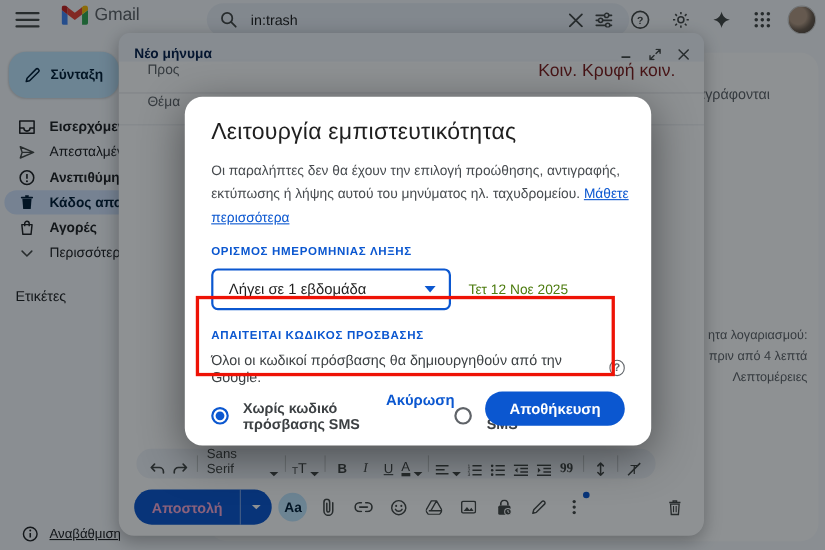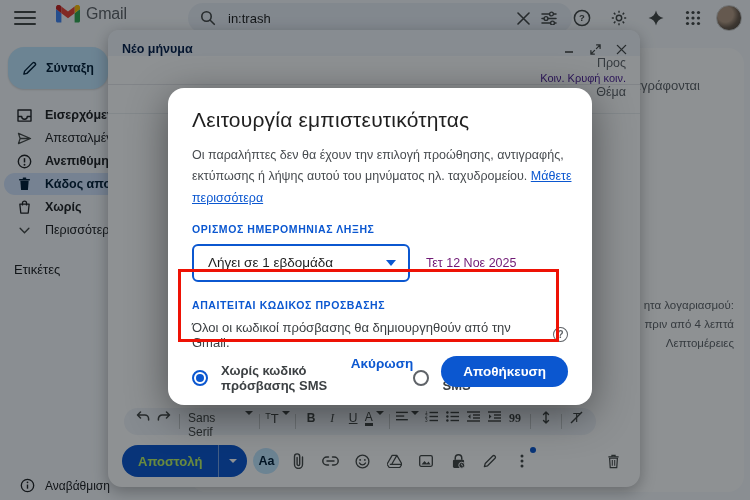--- a/index.html
+++ b/index.html
@@ -24,49 +24,49 @@
   
   .sidebar { position:absolute; left:0; top:36px; bottom:0; width:186px; z-index:4; }
   .compose-btn { position:absolute; left:8px; top:11px; width:100px; height:42px; background:#c2e7ff; border-radius:16px; display:flex; align-items:center; gap:9px; padding-left:14px; color:#001d35; font-size:12.5px; font-weight:bold; cursor:pointer; box-shadow:0 1px 2px rgba(0,0,0,.15); }
   .nav-list { position:absolute; left:0; top:68px; width:186px; }
   .nav-item { display:flex; align-items:center; height:22px; margin:0 0 1px 4px; width:176px; border-radius:14px; padding-left:12px; gap:13px; font-size:12.5px; color:#202124; white-space:nowrap; cursor:pointer; }
   .nav-item .lbl { overflow:visible; }
   .nav-item.bold { font-weight:bold; color:#202124; }
   .nav-item.selected { background:#d3e3fd; color:#001d35; }
   .nav-ico { width:16px; height:16px; flex:0 0 16px; display:flex; align-items:center; justify-content:center; }
   .labels-hdr { position:absolute; left:14px; top:226px; font-size:13px; color:#202124; }
-  .upgrade { position:absolute; left:20px; bottom:7px; display:flex; align-items:center; gap:10px; font-size:12px; color:#202124; cursor:pointer; }
+  .upgrade { position:absolute; left:20px; bottom:7px; display:flex; gap:10px; font-size:12px; color:#202124; cursor:pointer;text-decoration:underline; }
 
   
   .mailpanel { position:absolute; left:190px; right:6px; top:48px; bottom:8px; background:#ffffff; border-radius:16px; z-index:3; }
   .banner-frag { position:absolute; right:44px; top:30px; font-size:13px; color:#5f6368; }
   .acct { position:absolute; right:10px; top:248px; text-align:right; font-size:11.5px; color:#5f6368; line-height:19px; }
 
   
   .compose { position:absolute; left:108px; top:30px; width:532px; height:457px; background:#ffffff; border-radius:12px 12px 14px 14px; z-index:10; box-shadow:0 4px 16px rgba(0,0,0,.3); }
   .cw-header { height:26px; background:#f2f6fc; border-radius:10px 10px 0 0; display:flex; align-items:flex-end; padding:0 12px 0 14px; }
   .cw-title { font-size:12.5px; font-weight:bold; color:#041e49; flex:1; }
   .winctl { display:flex; align-items:center; gap:12px; }
   .winctl span { cursor:pointer; display:flex; align-items:center; justify-content:center; width:14px; height:14px; color:#444746; }
-  .cw-row { height:29px; display:flex; align-items:flex-end; padding:0 14px; border-bottom:1px solid #e7e8eb; font-size:12.5px; color:#5f6368;flex-direction:column; }
+  .cw-row { height:29px; display:flex; align-items:flex-start; padding:0 26px; border-bottom:1px solid #e7e8eb; font-size:12.5px; color:#5f6368; }
   .cw-row .spacer { flex:1; }
-  .ccbcc { font-size:11px; color:#4c1d95; cursor:pointer; }
+  .ccbcc { font-size:16px; color:#7f1d1d; cursor:pointer; }
   .cw-body { height:293px; }
 
   .fmtbar { position:absolute; left:16px; bottom:52px; width:472px; height:27px; background:#f1f4f9; border-radius:14px; display:flex; align-items:center; padding:0 10px; gap:3px; }
-  .fmtbar .fi { min-width:18px; height:22px; display:flex; align-items:flex-start; justify-content:center; color:#444746; font-size:12px; cursor:pointer; border-radius:4px; }
+  .fmtbar .fi { min-width:18px; height:22px; display:flex; align-items:flex-end; justify-content:center; color:#444746; font-size:12px; cursor:pointer; border-radius:4px; }
   .fmtbar .sep { width:1px; height:15px; background:#c7cacd; margin:0 3px; }
   .font-name { font-size:12px; color:#444746; padding:0 2px; }
   .caret-d { width:0; height:0; border-left:4px solid transparent; border-right:4px solid transparent; border-top:4px solid #444746; margin-left:3px; }
   .gB{font-weight:bold;} .gI{font-style:italic; font-family:"Liberation Serif",serif;} .gU{text-decoration:underline;}
   .gA{border-bottom:3px solid #444746; line-height:1; padding-bottom:0px;}
   .quote99 { font-family:"Liberation Serif",serif; font-weight:bold; font-size:13px; }
 
   .sendrow { position:absolute; left:14px; bottom:10px; right:14px; height:32px; display:flex; align-items:center; gap:6px; }
-  .send-btn { height:32px; display:flex; align-items:stretch; border-radius:16px; overflow:hidden; background:#0b57d0; color:#bef264; cursor:pointer;justify-content:space-between; }
+  .send-btn { height:32px; display:flex; align-items:stretch; border-radius:16px; overflow:hidden; background:#0b57d0; color:#f9a8d4; cursor:pointer;justify-content:space-between; }
   .send-main { display:flex; align-items:center; padding:0 16px; font-size:13px; font-weight:bold; border-right:1px solid rgba(255,255,255,.45); }
   .send-caret { display:flex; align-items:center; padding:0 10px; }
   .send-caret b { width:0; height:0; border-left:4px solid transparent; border-right:4px solid transparent; border-top:4px solid #ffffff; }
   .sr-ico { width:26px; height:26px; display:flex; align-items:center; justify-content:center; border-radius:50%; color:#444746; cursor:pointer; position:relative; }
   .aa-toggle { background:#c2e7ff; color:#001d35; font-size:12.5px; font-weight:bold; }
   .blue-dot { position:absolute; right:-1px; top:-1px; width:6px; height:6px; border-radius:50%; background:#0b57d0; }
   .sr-trash { margin-left:auto; }
 
   
   .dim { position:absolute; inset:0; background:rgba(5,10,16,.45); z-index:20; }
@@ -74,21 +74,21 @@
   
   .dialog { position:absolute; left:168px; top:88px; width:424px; height:317px; background:#ffffff; border-radius:16px; z-index:30; box-shadow:0 10px 40px rgba(0,0,0,.45); padding:20px 24px; }
   .dlg-title { font-size:21px; color:#1f1f1f; letter-spacing:.2px; margin-bottom:13px; }
   .dlg-body { font-size:12.5px; color:#474b4f; line-height:1.7; width:382px; margin-bottom:14px; }
   .dlg-link { color:#0b57d0; text-decoration:underline; cursor:pointer; }
   .sec-label { font-size:10.5px; font-weight:bold; color:#0b57d0; letter-spacing:.6px; margin-bottom:9px; }
   .expiry-row { display:flex; align-items:center; gap:16px; margin-bottom:17px; }
   .select { width:218px; height:38px; border:2px solid #0b57d0; border-radius:6px; display:flex; align-items:center; padding:0 12px 0 14px; cursor:pointer; }
   .select .val { flex:1; font-size:13.5px; color:#1f1f1f; }
   .select .car { width:0; height:0; border-left:5px solid transparent; border-right:5px solid transparent; border-top:6px solid #0b57d0; }
-  .expiry-date { font-size:12.5px; color:#701a75; }
+  .expiry-date { font-size:12.5px; color:#4d7c0f; }
   .pass-note { font-size:13px; color:#3c4043; display:flex; align-items:center; gap:8px; margin-bottom:13px; }
   .help-circ { width:15px; height:15px; border:1.5px solid #5f6368; border-radius:50%; display:flex; align-items:center; justify-content:center; font-size:10px; color:#5f6368; font-weight:bold; cursor:pointer; }
   .radio-row { display:flex; align-items:center; font-size:13px; color:#3c4043; }
   .radio { width:16px; height:16px; border-radius:50%; flex:0 0 16px; cursor:pointer; }
   .radio.on { border:2px solid #0b57d0; display:flex; align-items:center; justify-content:center; }
   .radio.on i { width:8px; height:8px; border-radius:50%; background:#0b57d0; }
   .radio.off { border:2px solid #5f6368; }
   .radio-lbl { margin-left:13px; cursor:pointer;font-weight:bold; }
   .radio-gap { width:44px; }
   .dlg-actions { position:absolute; right:24px; bottom:18px; display:flex; align-items:flex-start; gap:28px; }
@@ -238,21 +238,21 @@
           </span>
         <span class="lbl">Κάδος απορριμμάτων</span>
       </div>
       <div class="nav-item bold">
         <span class="nav-ico">
             <svg width="13" height="14" viewBox="0 0 14 15">
               <path d="M2 4.5h10l-1 9.5H3z" fill="none" stroke="#202124" stroke-width="1.4" stroke-linejoin="round"></path>
               <path d="M4.8 6V3.4a2.2 2.2 0 014.4 0V6" fill="none" stroke="#202124" stroke-width="1.4"></path>
             </svg>
           </span>
-        <span class="lbl">Χωρίς</span>
+        <span class="lbl">Αγορές</span>
       </div>
       <div class="nav-item">
         <span class="nav-ico">
             <svg width="11" height="7" viewBox="0 0 12 8">
               <path d="M1 1.5l5 5 5-5" fill="none" stroke="#444746" stroke-width="1.6" stroke-linecap="round"></path>
             </svg>
           </span>
         <span class="lbl">Περισσότερα</span>
       </div>
     </div>
@@ -504,21 +504,21 @@
     <div class="expiry-row">
       <div class="select">
         <span class="val">Λήγει σε 1 εβδομάδα</span>
         <span class="car"></span>
       </div>
       <span class="expiry-date">Τετ 12 Νοε 2025</span>
     </div>
 
     <div class="sec-label" style="margin-top:16px;">ΑΠΑΙΤΕΙΤΑΙ ΚΩΔΙΚΟΣ ΠΡΟΣΒΑΣΗΣ</div>
     <div class="pass-note">
-      <span>Όλοι οι κωδικοί πρόσβασης θα δημιουργηθούν από την Gmail.</span>
+      <span>Όλοι οι κωδικοί πρόσβασης θα δημιουργηθούν από την Google.</span>
       <span class="help-circ">?</span>
     </div>
 
     <div class="radio-row">
       <span class="radio on">
           <i></i>
         </span>
       <span class="radio-lbl">Χωρίς κωδικό πρόσβασης SMS</span>
       <span class="radio-gap"></span>
       <span class="radio off"></span>

